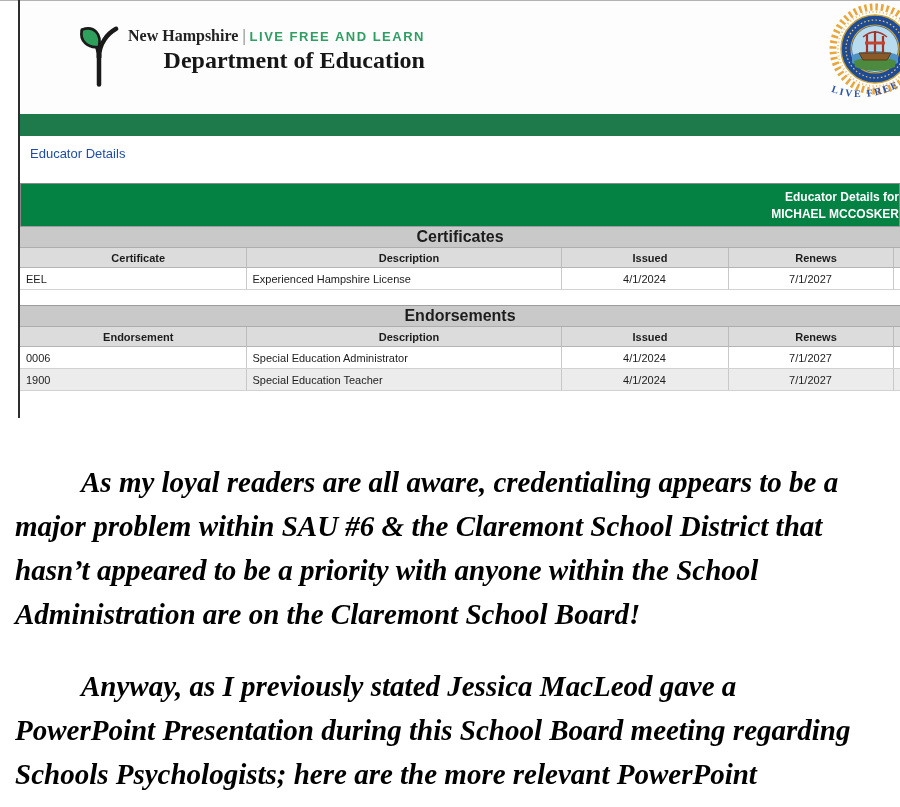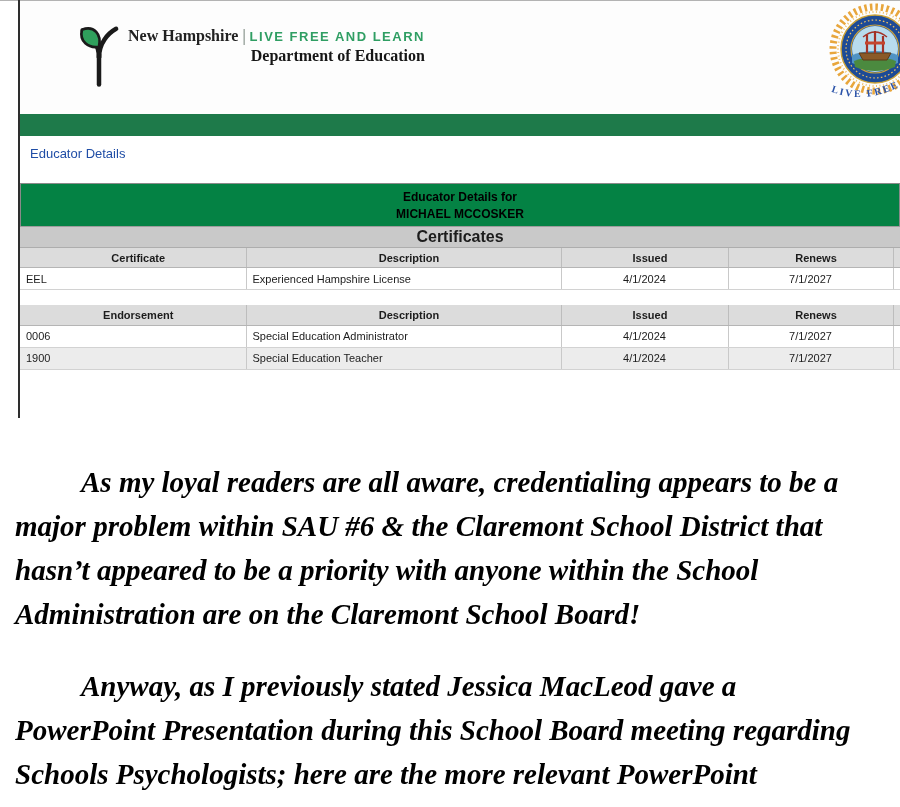--- a/index.html
+++ b/index.html
@@ -11,33 +11,33 @@
   .left-frame-line{position:absolute;left:18px;top:0;width:2px;height:418px;background:#2e2e2e;}
 
   
   .doe-header{position:absolute;left:20px;top:1px;width:880px;height:113px;background:#fdfdfd;text-align:right;}
   .doe-logo{position:absolute;left:52px;top:20px;width:54px;height:66px;}
   .brand{position:absolute;left:108px;top:26px;white-space:nowrap;}
   .brand-line1{font-family:"Liberation Serif",serif;font-weight:bold;font-size:16px;color:#222;}
   .brand-divider{color:#5a6b60;font-weight:normal;padding:0 4px;}
   .brand-tagline{font-family:"Liberation Sans",sans-serif;font-weight:bold;font-size:13px;
                  letter-spacing:1.5px;color:#2f9e63;}
-  .brand-line2{font-family:"Liberation Serif",serif;font-weight:bold;font-size:16px;color:#161616;margin-top:2px;}
+  .brand-line2{font-family:"Liberation Serif",serif;font-weight:bold;font-size:24px;color:#161616;margin-top:2px;}
   .state-seal{position:absolute;left:803px;top:2px;width:102px;height:110px;}
 
   
   .nav-bar{position:absolute;left:20px;top:114px;width:880px;height:22px;background:#1e7a4a;}
 
   
   .page-title{position:absolute;left:30px;top:146px;font-size:13px;color:#1f4da6;}
 
   
   .edu-table{position:absolute;left:20px;top:183px;width:880px;}
   .banner{height:43px;background:#048244;border:1px solid #8a8a8a;border-bottom:none;
-          color:#000000;font-weight:bold;font-size:12px;text-align:center;
+          color:#ffffff;font-weight:bold;font-size:12px;text-align:right;
           display:flex;flex-direction:column;justify-content:center;gap:3px;box-sizing:border-box;}
   table.grid{border-collapse:collapse;table-layout:fixed;width:880px;font-size:11px;color:#1c1c1c;}
   table.grid th,table.grid td{overflow:hidden;white-space:nowrap;box-sizing:border-box;}
   tr.section th{background:#c9c9c9;border-top:1px solid #9d9d9d;border-bottom:1px solid #adadad;
                 height:19px;font-size:16px;font-weight:bold;text-align:center;}
   tr.cols th{background:#dcdcdc;height:20px;font-weight:bold;text-align:center;
              border-bottom:1px solid #b5b5b5;border-left:1px solid #bdbdbd;padding-left:12px;}
   tr.cols th:first-child{border-left:none;}
   table.grid tbody td{height:22px;border-bottom:1px solid #d2d2d2;border-left:1px solid #c9c9c9;}
   table.grid tbody td:first-child{border-left:none;}
@@ -147,20 +147,23 @@
 
     <table class="grid">
       <colgroup>
           <col style="width:226px">
           <col style="width:315px">
           <col style="width:167px">
           <col style="width:165px">
           <col style="width:7px">
         </colgroup>
       <thead>
+        <tr class="section">
+          <th colspan="5">Endorsements</th>
+        </tr>
         <tr class="cols">
           <th>Endorsement</th>
           <th>Description</th>
           <th>Issued</th>
           <th>Renews</th>
           <th></th>
         </tr>
       </thead>
       <tbody>
           <tr>

